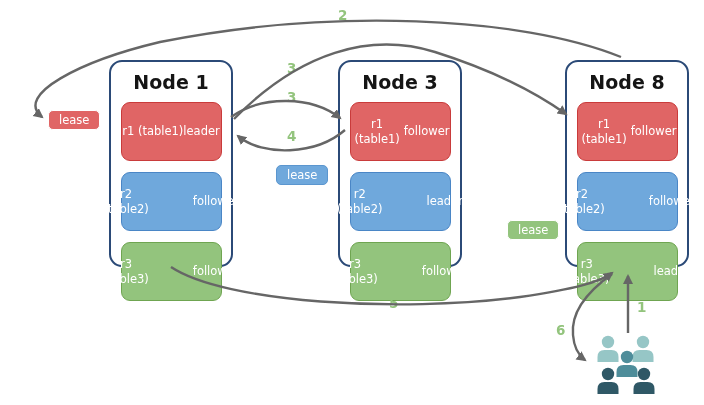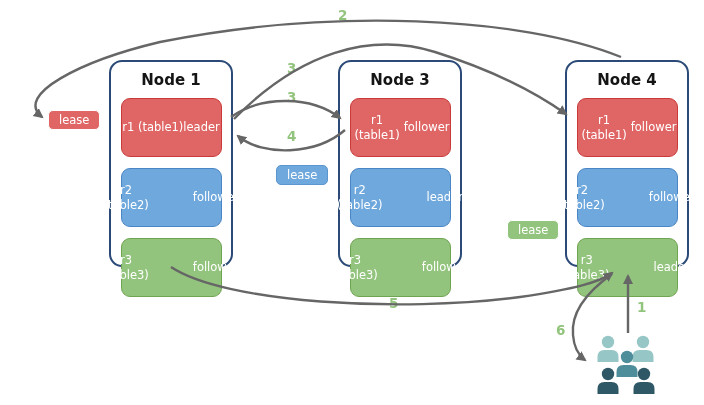--- a/index.html
+++ b/index.html
@@ -8,21 +8,21 @@
     font-family:"DejaVu Sans","Liberation Sans",sans-serif;overflow:hidden;
   }
   .node{
     position:absolute;width:124px;height:207px;background:#ffffff;
     border:2px solid #2B4A77;border-radius:13px;box-sizing:border-box;
     display:flex;flex-direction:column;align-items:center;padding-top:9px;
   }
   #node1{left:109px;top:60px}
   #node2{left:338px;top:60px}
   #node3{left:565px;top:60px}
-  .node-title{font-size:15px;font-weight:bold;color:#151515;margin-bottom:9px;}
+  .node-title{font-size:19px;font-weight:bold;color:#151515;margin-bottom:9px;}
   .replica{
     width:101px;height:59px;border-radius:9px;border:1.5px solid;box-sizing:border-box;
     color:#fff;display:flex;flex-direction:row;align-items:center;justify-content:center;
     font-size:11.5px;line-height:1.28;flex:none;text-align:center;
   }
   .replica + .replica{margin-top:11px;gap:44px;}
   .red{background:#E06565;border-color:#C93B3B;}
   .blue{background:#6FA8DC;border-color:#4A86C6;}
   .green{background:#93C47D;border-color:#6FA551;}
   .lease{
@@ -76,21 +76,21 @@
       <div>r2 (table2)</div>
       <div>leader</div>
     </div>
     <div class="replica green">
       <div>r3 (table3)</div>
       <div>follower</div>
     </div>
   </div>
 
   <div class="node" id="node3">
-    <div class="node-title">Node 4</div>
+    <div class="node-title">Node 8</div>
     <div class="replica red">
       <div>r1 (table1)</div>
       <div>follower</div>
     </div>
     <div class="replica blue">
       <div>r2 (table2)</div>
       <div>follower</div>
     </div>
     <div class="replica green">
       <div>r3 (table3)</div>

